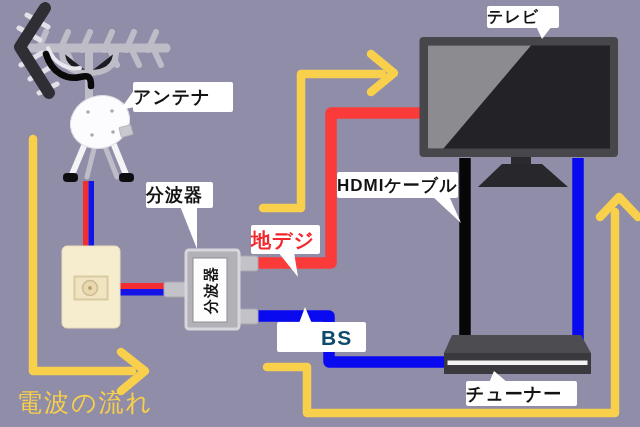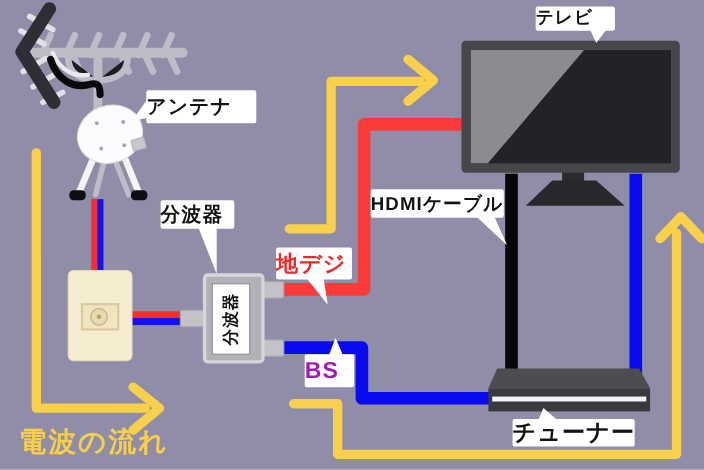--- a/index.html
+++ b/index.html
@@ -20,25 +20,25 @@
     border-radius:2px;
     letter-spacing:1px;
     white-space:nowrap;
     line-height:1;
   }
   .antenna-label{left:133px;top:82px;width:100px;height:30px;font-size:18px;}
   .splitter-callout{left:146px;top:182px;width:67px;height:26px;font-size:18px;}
   .tv-label{left:487px;top:6px;width:72px;height:22px;font-size:16px;}
   .hdmi-label{left:337px;top:172px;width:121px;height:26px;font-size:17px;}
   .chideji-label{left:251px;top:225px;width:69px;height:29px;font-size:20px;color:#f3262a;}
-  .bs-label{left:277px;top:322px;width:45px;height:30px;font-size:21px;color:#a21caf;}
-  .tuner-label{left:466px;top:381px;width:111px;height:25px;font-size:21px;}
+  .bs-label{left:277px;top:322px;width:45px;height:30px;font-size:21px;color:#0c4a6e;padding-left:44px;}
+  .tuner-label{left:466px;top:381px;width:111px;height:25px;font-size:18px;}
   .flow-caption{
     position:absolute;left:17px;top:390px;
-    color:#f7cf4a;font-weight:bold;font-size:25px;
+    color:#f7cf4a;font-weight:normal;font-size:25px;
     letter-spacing:2px;line-height:1;white-space:nowrap;text-align:center;
   }
   .splitter-device-label{
     position:absolute;left:193px;top:258px;width:34px;height:64px;
   }
   .splitter-device-label span{
     position:absolute;left:50%;top:50%;
     transform:translate(-50%,-50%) rotate(-90deg);
     font-weight:bold;font-size:15px;color:#131313;
     letter-spacing:1px;white-space:nowrap;line-height:1;

